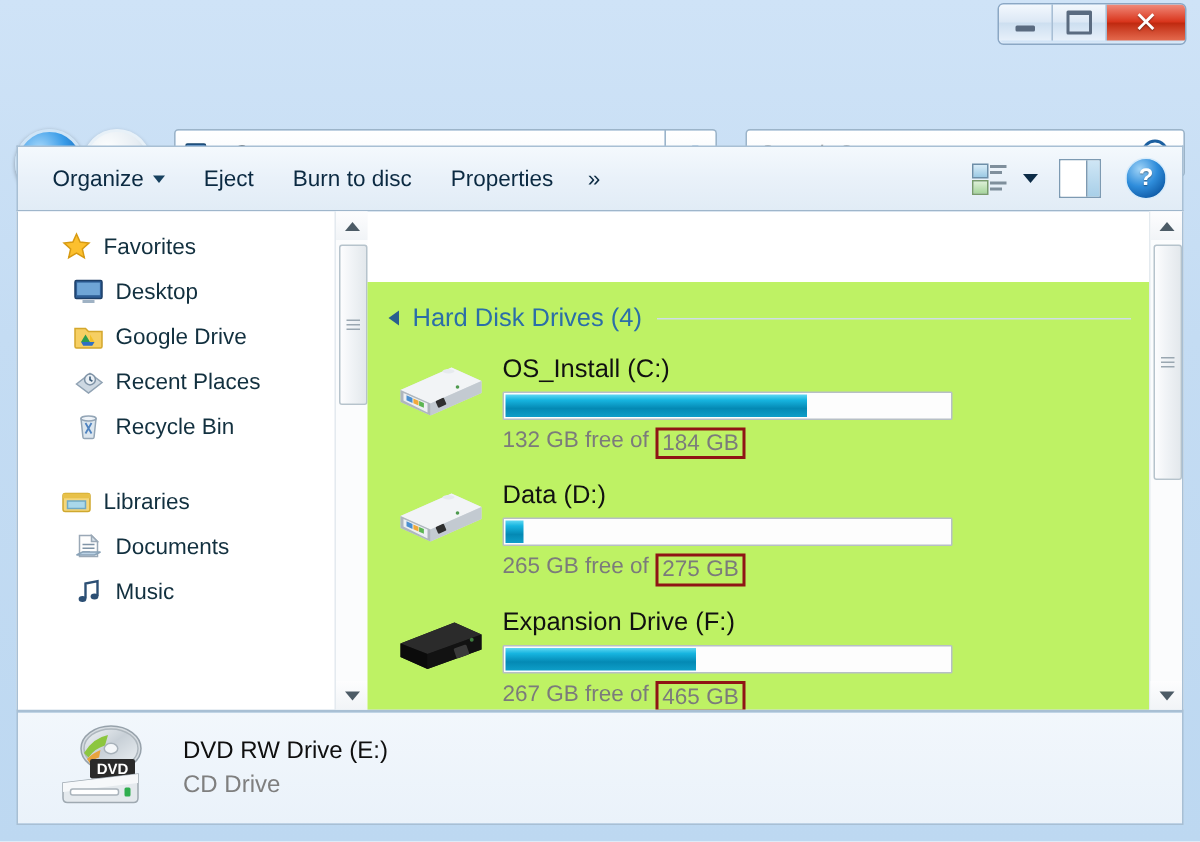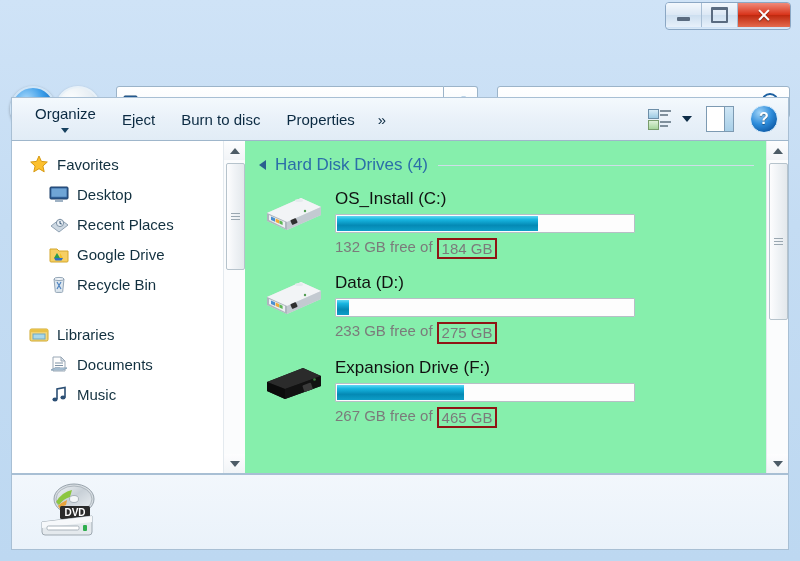--- a/index.html
+++ b/index.html
@@ -64,21 +64,21 @@
   .mag{width:14px;height:14px;border:2px solid #1b5fa0;border-radius:50%;position:relative;flex:none;margin-right:2px;}
   .mag::after{content:"";position:absolute;right:-5px;bottom:-5px;width:7px;height:2px;
     background:#1b5fa0;transform:rotate(45deg);border-radius:1px;}
 
   
   .toolbar{position:absolute;left:11px;top:97px;width:778px;height:44px;box-sizing:border-box;
     background:linear-gradient(180deg,#f4f9fd 0%,#e9f1f9 50%,#e1ecf6 100%);
     border:1px solid #a8bfd4;border-bottom:1px solid #9fb6cb;
     display:flex;align-items:center;padding:0 10px;}
   .tbtn{font-size:15px;color:#0b2a42;padding:5px 13px;cursor:default;white-space:nowrap;
-    display:flex;align-items:center;gap:6px;border-radius:3px;flex-direction:column;}
+    display:flex;align-items:center;gap:6px;border-radius:3px;}
   .tcaret{width:0;height:0;border-left:4px solid transparent;border-right:4px solid transparent;
     border-top:5px solid #17415f;}
   .chevs{font-size:15px;color:#0b2a42;padding:5px 10px;}
   .tspacer{flex:1;}
   .viewicon{width:24px;height:20px;position:relative;margin-left:4px;}
   .vi-row{position:absolute;left:0;width:9px;height:8px;border:1px solid #6d8ea8;
     background:linear-gradient(180deg,#d8ecf8,#9ccae4);}
   .vi-row.r1{top:0;}
   .vi-row.r2{top:11px;background:linear-gradient(180deg,#ddf0d8,#a6d59c);border-color:#789c6d;}
   .vi-line{position:absolute;left:12px;height:2px;background:#7f8f9c;}
@@ -94,21 +94,21 @@
   .helpbtn{width:26px;height:26px;border-radius:50%;
     background:radial-gradient(circle at 34% 26%,#9fd3f7 0%,#2f8ddb 45%,#0f5ca8 80%,#0a4684 100%);
     border:1px solid #d8ecfb;color:#fff;font-size:16px;font-weight:bold;
     display:flex;align-items:center;justify-content:center;text-shadow:0 1px 1px rgba(0,0,0,.4);}
 
   
   .pane-wrap{position:absolute;left:11px;top:141px;width:778px;height:333px;
     border:1px solid #a8bfd4;border-top:none;box-sizing:border-box;background:#fff;display:flex;}
   .navpane{width:211px;background:#fff;position:relative;overflow:hidden;}
   .navlist{padding:8px 0 0 0;}
-  .navitem{display:flex;align-items:center;height:30px;padding-left:16px;font-size:15px;color:#12303f;}
+  .navitem{display:flex;align-items:center;height:30px;padding-left:28px;font-size:15px;color:#12303f;}
   .navitem.child{padding-left:36px;}
   .navgap{height:20px;}
   .navicon{width:22px;height:20px;margin-right:7px;flex:none;position:relative;}
   .navlabel{white-space:nowrap;}
 
   
   .vsb{width:21px;background:#fbfcfd;border-left:1px solid #e4eaef;position:relative;flex:none;}
   .sbbtn{position:absolute;left:0;width:21px;height:19px;display:flex;align-items:center;justify-content:center;
     background:linear-gradient(180deg,#fdfdfe,#f1f4f7);}
   .sbbtn.up{top:0;}
@@ -116,21 +116,21 @@
   .sbarrow{width:0;height:0;border-left:5px solid transparent;border-right:5px solid transparent;}
   .sbarrow.up{border-bottom:6px solid #4c5b66;}
   .sbarrow.dn{border-top:6px solid #4c5b66;}
   .sbthumb{position:absolute;left:2px;width:17px;border:1px solid #b6c3cc;border-radius:2px;
     background:linear-gradient(90deg,#fdfdfe 0%,#f0f3f6 45%,#e3e8ec 100%);
     display:flex;align-items:center;justify-content:center;}
   .grip{width:9px;height:7px;position:relative;}
   .grip i{position:absolute;left:0;width:9px;height:1px;background:#9aa7b1;display:block;}
   .grip i:nth-child(1){top:0;}.grip i:nth-child(2){top:3px;}.grip i:nth-child(3){top:6px;}
 
-  .content{flex:1;background:#86efac;position:relative;overflow:hidden;}
+  .content{flex:1;background:#bef264;position:relative;overflow:hidden;margin-top:47px;}
   .grouphdr{display:flex;align-items:center;padding:14px 0 0 14px;}
   .gtri{width:0;height:0;border-top:5px solid transparent;border-bottom:5px solid transparent;
     border-right:7px solid #2a5f8f;margin-right:9px;}
   .gtitle{font-size:17px;color:#2b6ea8;white-space:nowrap;}
   .grule{flex:1;height:1px;background:#cfdde8;margin:0 12px 0 10px;}
 
   .drive{display:flex;align-items:flex-start;padding:12px 0 0 18px;}
   .dicon{width:62px;height:50px;position:relative;flex:none;margin-right:10px;}
   .dinfo{flex:1;padding-top:2px;}
   .dname{font-size:17px;color:#111;margin-bottom:5px;}
@@ -249,34 +249,34 @@
           <div class="navitem child">
             <span class="navicon"><svg width="22" height="20" viewBox="0 0 22 20">
                 <rect x="2" y="3" width="18" height="12" rx="1" fill="#2f5f96" stroke="#1d3f68"></rect>
                 <rect x="3.4" y="4.4" width="15.2" height="8.4" fill="#6fa5d6"></rect>
                 <rect x="7" y="16" width="8" height="2" fill="#9fb2c4"></rect>
               </svg></span>
             <span class="navlabel">Desktop</span>
           </div>
           <div class="navitem child">
             <span class="navicon"><svg width="22" height="20" viewBox="0 0 22 20">
-                <path d="M3 12 L12 5 L20 11 L11 18 Z" fill="#cdd8e2" stroke="#90a2b3"></path>
-                <circle cx="12" cy="9" r="3.6" fill="#e8eef4" stroke="#7f93a6"></circle>
-                <path d="M12 7 v2.2 l1.6 1" stroke="#41607c" stroke-width="1.1" fill="none"></path>
-              </svg></span>
-            <span class="navlabel">Recent Places</span>
-          </div>
-          <div class="navitem child">
-            <span class="navicon"><svg width="22" height="20" viewBox="0 0 22 20">
                 <path d="M2 5 h7 l2 2 h9 v10 a1 1 0 0 1 -1 1 H3 a1 1 0 0 1 -1 -1 Z" fill="#f6cf63" stroke="#d4a72c"></path>
                 <path d="M9 9 l3 5 h-6 z" fill="#2d9c4f"></path>
                 <path d="M12 9 l3 5 h-3 z" fill="#f2c029"></path>
                 <path d="M6 14 h9 l-1.5 2.5 h-6 z" fill="#2f6fc4"></path>
               </svg></span>
             <span class="navlabel">Google Drive</span>
+          </div>
+          <div class="navitem child">
+            <span class="navicon"><svg width="22" height="20" viewBox="0 0 22 20">
+                <path d="M3 12 L12 5 L20 11 L11 18 Z" fill="#cdd8e2" stroke="#90a2b3"></path>
+                <circle cx="12" cy="9" r="3.6" fill="#e8eef4" stroke="#7f93a6"></circle>
+                <path d="M12 7 v2.2 l1.6 1" stroke="#41607c" stroke-width="1.1" fill="none"></path>
+              </svg></span>
+            <span class="navlabel">Recent Places</span>
           </div>
           <div class="navitem child">
             <span class="navicon"><svg width="22" height="20" viewBox="0 0 22 20">
                 <path d="M6 5 h10 l-1.3 12.5 a1 1 0 0 1 -1 .9 H8.3 a1 1 0 0 1 -1 -.9 Z" fill="#dce6ee" stroke="#93a5b6"></path>
                 <ellipse cx="11" cy="5" rx="5" ry="1.6" fill="#eef3f8" stroke="#93a5b6"></ellipse>
                 <path d="M9 8 l4 7 M13 8 l-4 7" stroke="#4f83c0" stroke-width="1.2"></path>
               </svg></span>
             <span class="navlabel">Recycle Bin</span>
           </div>
           <div class="navgap"></div>
@@ -369,21 +369,21 @@
                 <rect x="28" y="32" width="6" height="5" rx="0.8" fill="#2f2f2f" transform="rotate(-24 31 34.5)"></rect>
                 <circle cx="42" cy="24" r="1.2" fill="#4f9a4f"></circle>
                 <ellipse cx="36" cy="13.5" rx="4" ry="1.5" fill="#e6eaee"></ellipse>
               </svg></span>
             <div class="dinfo">
               <div class="dname">Data (D:)</div>
               <div class="dbar">
                 <div class="dfill" style="width: 4%;"></div>
               </div>
               <div class="dfree">
-                <span>233 GB free of</span>
+                <span>265 GB free of</span>
                 <span class="hl">275 GB</span>
               </div>
             </div>
           </div>
           <div class="drive">
             <span class="dicon"><svg width="62" height="50" viewBox="0 0 62 50">
                 <path d="M4 26 L40 12 L58 20 L58 30 L22 43 L4 35 Z" fill="#1a1a1a"></path>
                 <path d="M4 26 L40 12 L58 20 L22 33 Z" fill="#2b2b2b"></path>
                 <path d="M22 33 L58 20 L58 30 L22 43 Z" fill="#121212"></path>
                 <path d="M4 26 L22 33 L22 43 L4 35 Z" fill="#0b0b0b"></path>
@@ -437,15 +437,19 @@
         <path d="M24 24 q4 -4 9 -6 l-1 5 q-4 1 -6 4 z" fill="#e8a33d"></path>
         <ellipse cx="40" cy="17" rx="4.5" ry="3.5" fill="#f4f7f9" stroke="#a8b2ba"></ellipse>
         <rect x="26" y="24" width="30" height="13" rx="1.5" fill="#2a2a2a"></rect>
         <text x="41" y="34" font-size="10" font-family="Liberation Sans,sans-serif" font-weight="bold" fill="#ffffff" text-anchor="middle">DVD</text>
         <path d="M8 40 L58 34 L58 50 Q58 53 55 53 L11 53 Q8 53 8 50 Z" fill="#e4e9ed" stroke="#9fa9b1"></path>
         <path d="M8 40 L58 34 L58 40 L8 46 Z" fill="#f6f8fa"></path>
         <rect x="13" y="44" width="32" height="4" rx="1.5" fill="#ffffff" stroke="#a9b3bb"></rect>
         <rect x="49" y="43" width="4" height="6" rx="1" fill="#2fae4e"></rect>
       </svg>
     </span>
+    <div class="dtext">
+      <span class="dtitle">DVD RW Drive (E:)</span>
+      <span class="dsub">CD Drive</span>
+    </div>
   </div>
 
 </div>
 
 </body></html>

